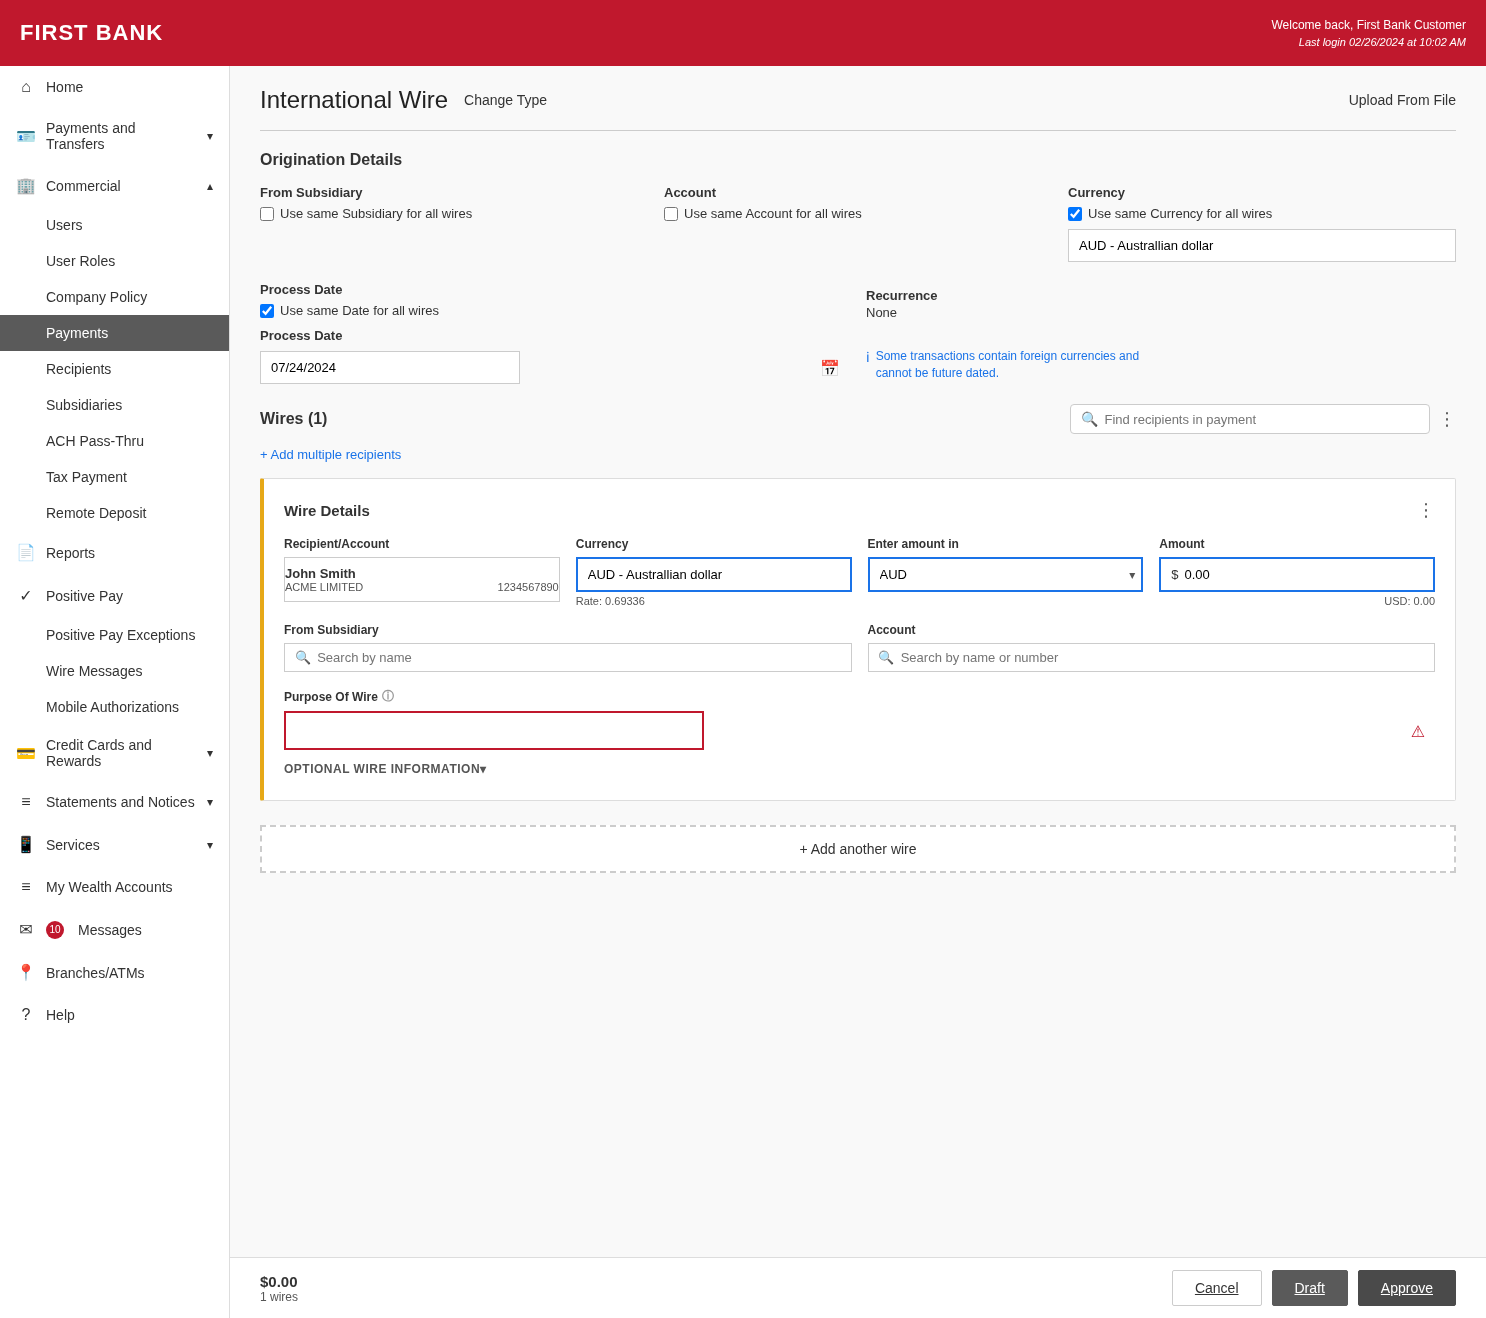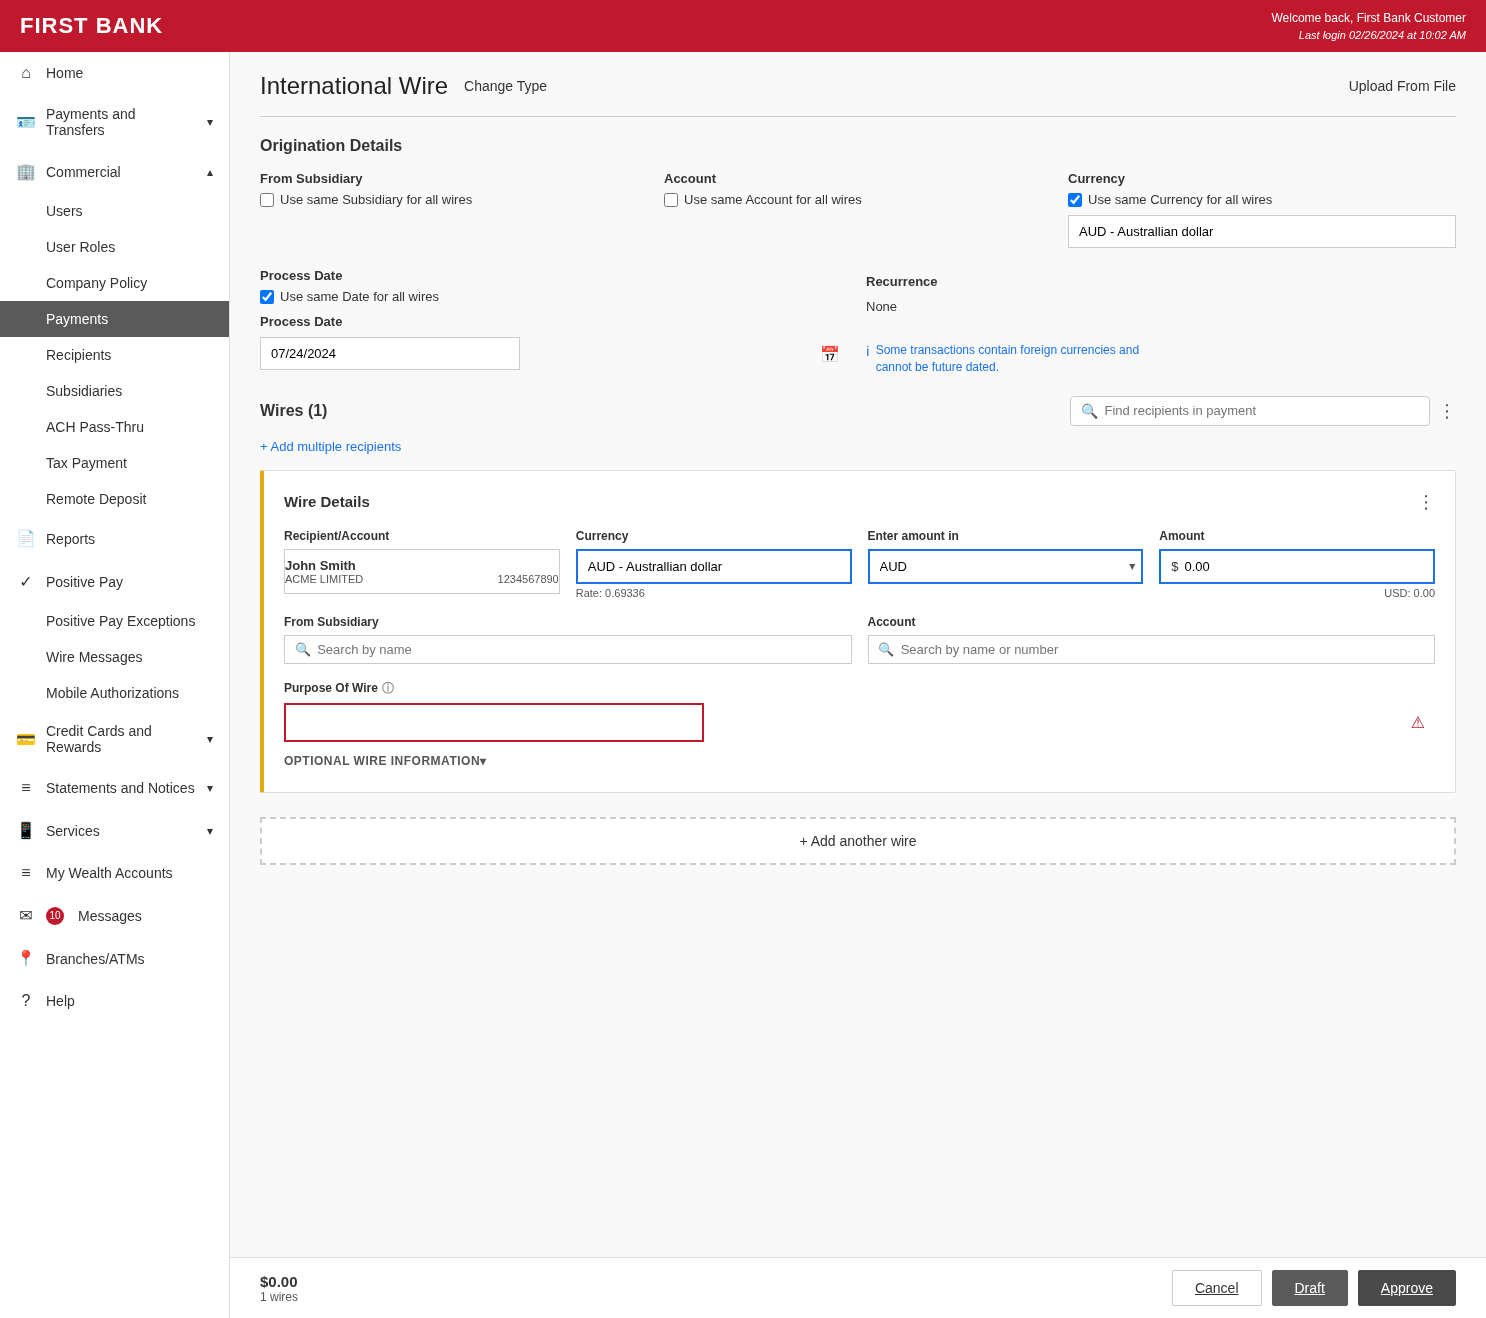--- a/index.html
+++ b/index.html
@@ -6,21 +6,21 @@
     body { font-family: Arial, sans-serif; font-size: 14px; color: #333; display: flex; flex-direction: column; height: 100vh; overflow: hidden; }
 
     
     .header {
       background-color: #c0182d;
       color: white;
       display: flex;
       align-items: center;
       justify-content: space-between;
       padding: 8px 20px;
-      height: 52px;
+      height: 66px;
       flex-shrink: 0;
     }
     .header-logo {
       font-size: 22px;
       font-weight: bold;
       letter-spacing: 1px;
     }
     .header-welcome { text-align: right; font-size: 12px; line-height: 1.5; }
     .header-welcome .italic { font-style: italic; font-size: 11px; }
 
@@ -160,21 +160,21 @@
     .process-date-section {
       display: grid;
       grid-template-columns: 1fr 1fr;
       gap: 16px;
       margin-bottom: 20px;
     }
 
     .process-date-left {}
     .process-date-right { padding-top: 4px; }
 
-    .recurrence-label { font-weight: bold; font-size: 13px; margin-bottom: 10px; }
+    .recurrence-label { font-weight: bold; font-size: 13px; margin-bottom: 2px; }
     .recurrence-value { font-size: 13px; }
 
     .process-date-input-wrap {
       position: relative;
       margin-top: 8px;
     }
     .process-date-input-wrap input {
       width: 100%;
       max-width: 260px;
       padding: 8px 36px 8px 10px;

